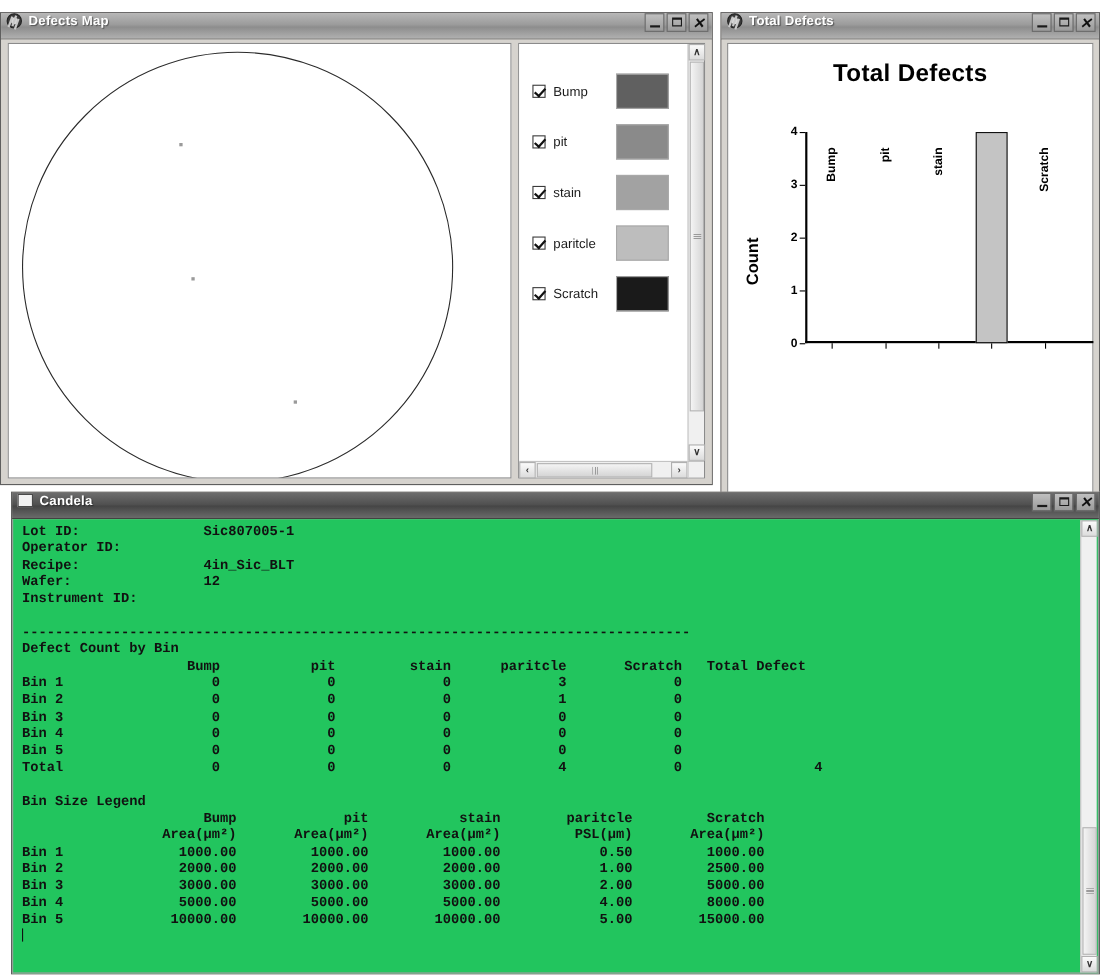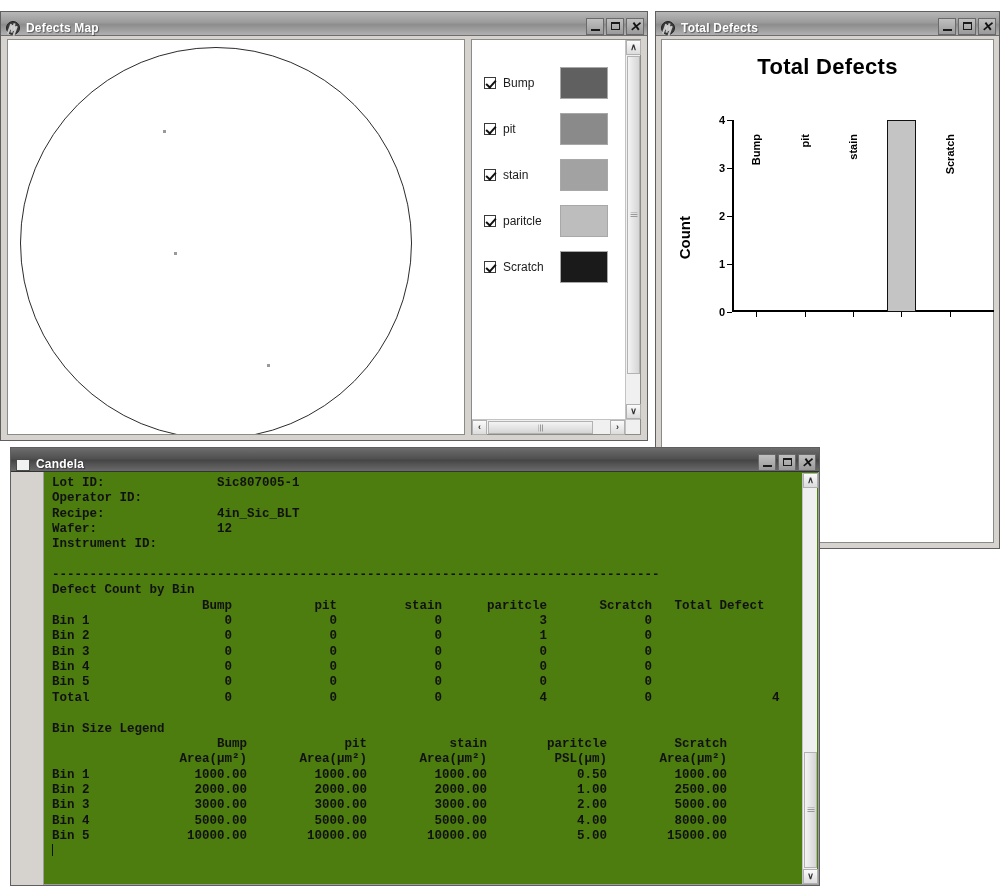--- a/index.html
+++ b/index.html
@@ -21,21 +21,21 @@
     position: absolute;
     background: #d6d3ce;
     border: 1px solid #5f5f5f;
     box-sizing: border-box;
   }
   .titlebar {
     height: 24px;
     background: linear-gradient(to bottom, #b7b7b7 0%, #9b9b9b 45%, #8d8d8d 55%, #b0b0b0 100%);
     border-bottom: 1px solid #6e6e6e;
     display: flex;
-    align-items: flex-end;
+    align-items: flex-start;
     padding: 0 3px 0 5px;
     box-sizing: border-box;
     position: relative;
   }
   .title-icon {
     width: 14px;
     height: 14px;
     flex: 0 0 14px;
     margin-right: 6px;
     position: relative;
@@ -356,34 +356,33 @@
     font-weight: bold;
     color: #000;
     font-family: "Liberation Sans", sans-serif;
     writing-mode: vertical-rl;
     transform: rotate(180deg);
   }
 
   
   #candela {
     left: 10px; top: 447px;
-    width: 810px; height: 439px;
+    width: 990px; height: 439px;
   }
   #candela > .titlebar {
     background: linear-gradient(to bottom, #6d6d6d 0%, #4f4f4f 48%, #454545 52%, #6a6a6a 100%);
     border-bottom: 1px solid #333;
   }
   .cd-body {
     position: absolute;
     left: 0; top: 24px; right: 0; bottom: 0;
-    background: #4d7c0f;
+    background: #22c55e;
     border: 1px solid #9d9d9d;
     border-top: none;
     box-sizing: border-box;
-    margin-left: 32px;
   }
   .cd-text {
     position: absolute;
     left: 8px; top: 4px;
     right: 18px; bottom: 0;
     overflow: hidden;
     font-family: "Liberation Mono", "DejaVu Sans Mono", monospace;
     font-size: 12.5px;
     line-height: 15.35px;
     color: #111;

